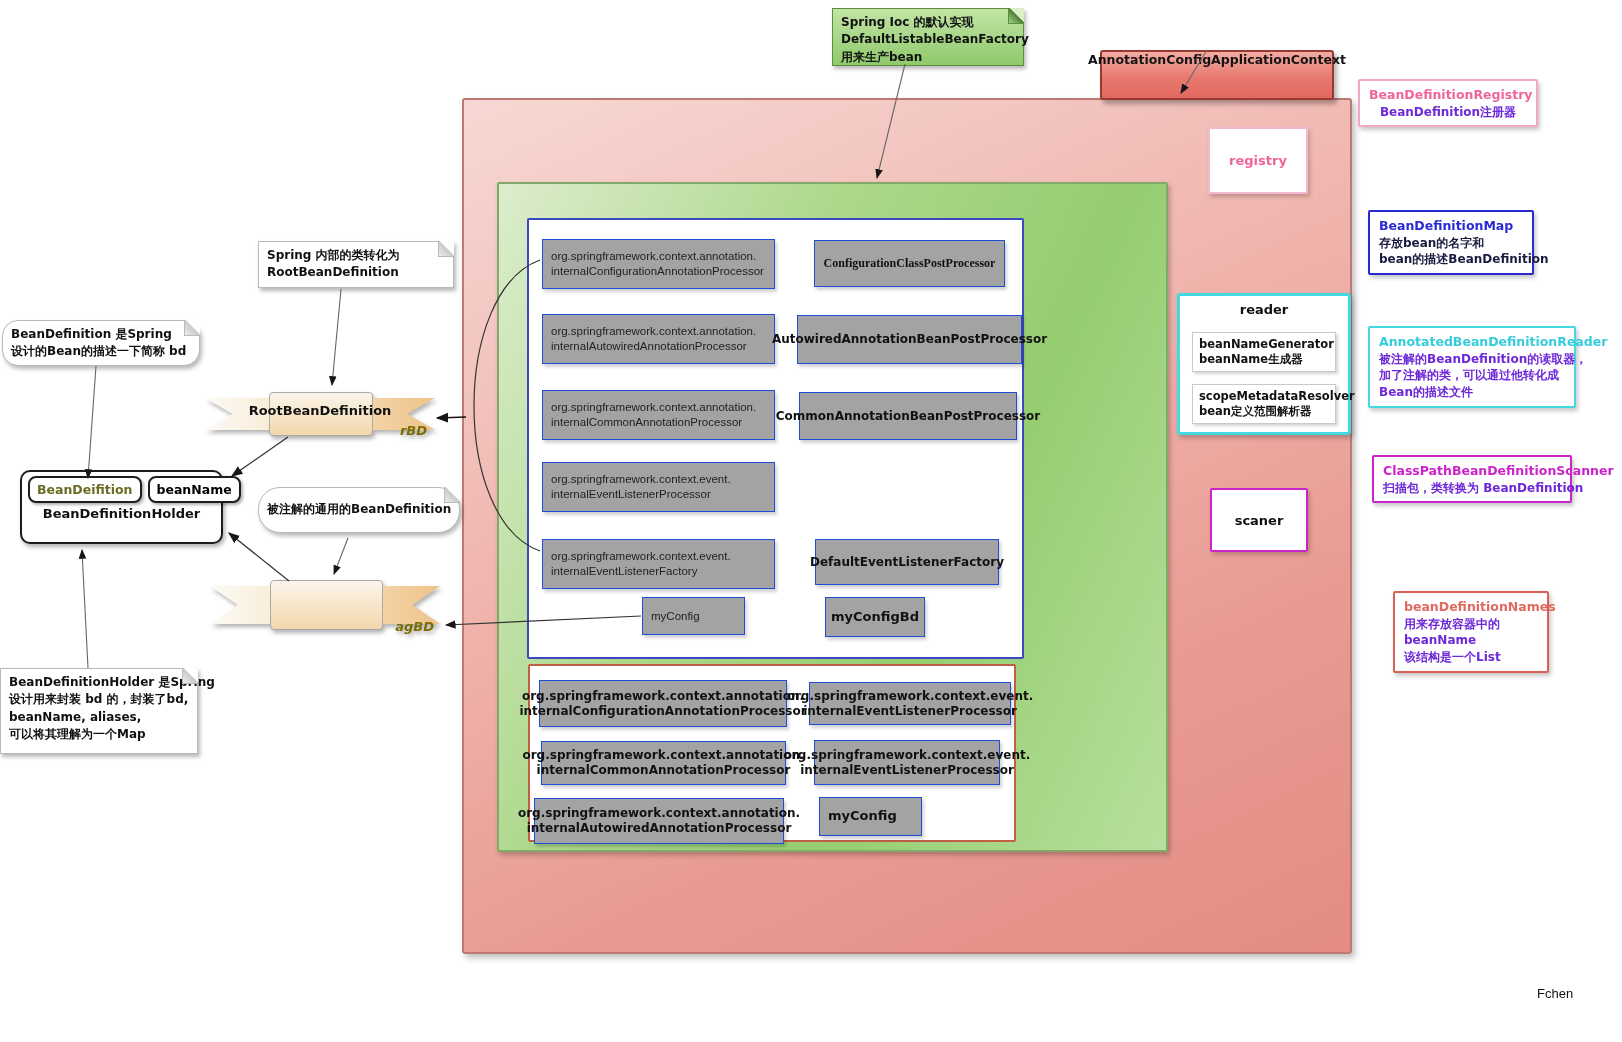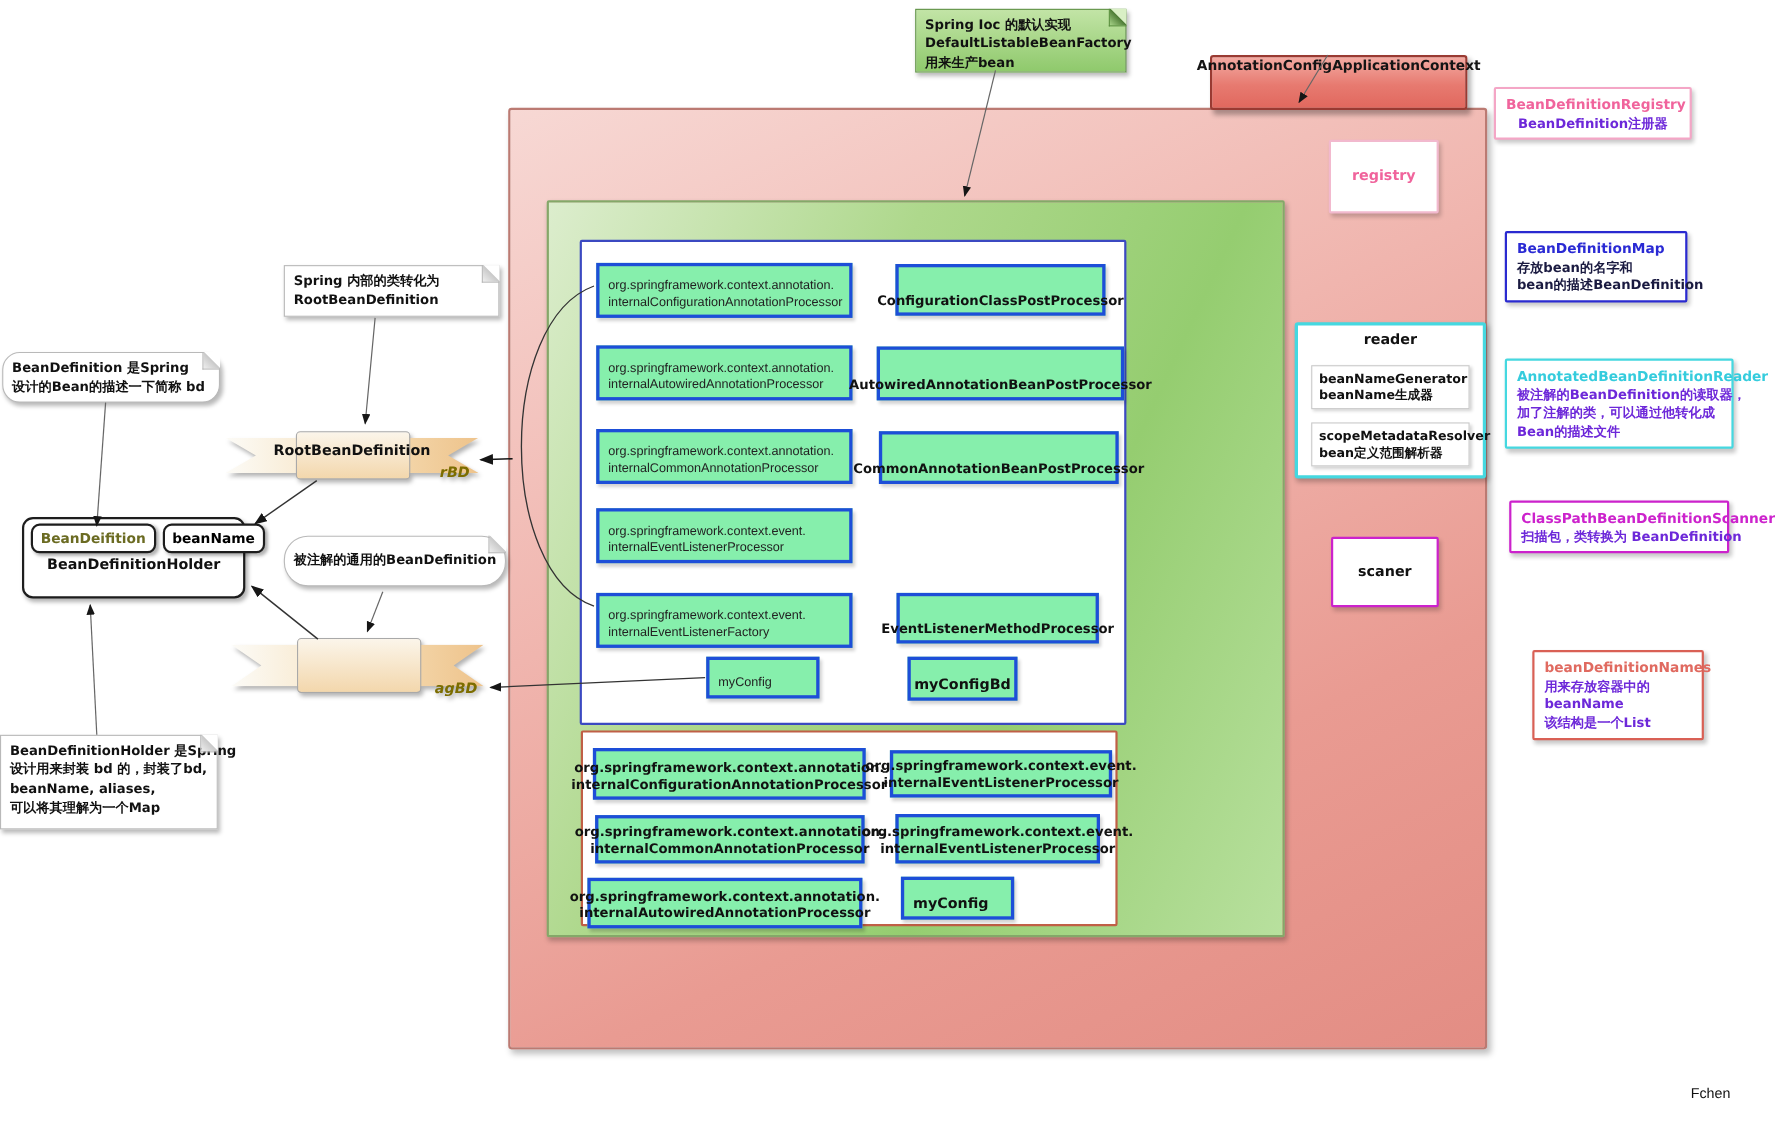--- a/index.html
+++ b/index.html
@@ -1,22 +1,22 @@
 <!DOCTYPE html>
 <html><head>
 <meta charset="utf-8">
 <style>
   html,body{margin:0;padding:0;background:#fff;}
   #canvas{position:relative;width:1622px;height:1042px;background:#ffffff;overflow:hidden;
           font-family:"DejaVu Sans","Liberation Sans",sans-serif;}
 
   
-  .wbox{position:absolute;background:#86efac;border:3px solid #1d4ed8;
+  .wbox{position:absolute;background:#a3a3a3;border:1px solid #1d4ed8;
         box-shadow:2px 3px 3px rgba(0,0,0,0.18);
-        display:flex;flex-direction:column;justify-content:flex-end;box-sizing:border-box;padding:3px 8px;}
+        display:flex;flex-direction:column;justify-content:center;box-sizing:border-box;padding:3px 8px;}
   .pkg{font-family:"Liberation Sans",sans-serif;font-size:11.5px;color:#222;line-height:1.3;text-align:left;}
   .implbox{align-items:center;}
   .impl{font-weight:bold;font-size:12px;color:#111;text-align:center;line-height:1.25;}
   .centered{align-items:center;text-align:center;}
 
   
   .pink-rect{position:absolute;left:462px;top:98px;width:886px;height:852px;
              background:linear-gradient(155deg,#f7d8d4 0%,#f0b5ae 40%,#e99b92 70%,#e38d84 100%);
              border:2px solid #bb7a72;border-radius:3px;box-shadow:3px 4px 6px rgba(0,0,0,0.25);}
   .green-rect{position:absolute;left:497px;top:182px;width:667px;height:666px;
@@ -132,21 +132,21 @@
 
   <div class="scaner-box">
     <span>scaner</span>
   </div>
 
   <div class="blue-box">
     <div class="wbox" style="left:13px;top:19px;width:233px;height:50px;">
       <div class="pkg">org.springframework.context.annotation.</div>
       <div class="pkg">internalConfigurationAnnotationProcessor</div>
     </div>
-    <div class="wbox implbox" style="left:285px;top:20px;width:191px;height:47px;">
+    <div class="wbox implbox" style="left:285px;top:20px;width:191px;height:47px;font-family:Liberation Serif, serif;">
       <div class="impl">ConfigurationClassPostProcessor</div>
     </div>
 
     <div class="wbox" style="left:13px;top:94px;width:233px;height:50px;">
       <div class="pkg">org.springframework.context.annotation.</div>
       <div class="pkg">internalAutowiredAnnotationProcessor</div>
     </div>
     <div class="wbox implbox" style="left:268px;top:95px;width:225px;height:49px;">
       <div class="impl">AutowiredAnnotationBeanPostProcessor</div>
     </div>
@@ -162,21 +162,21 @@
     <div class="wbox" style="left:13px;top:242px;width:233px;height:50px;">
       <div class="pkg">org.springframework.context.event.</div>
       <div class="pkg">internalEventListenerProcessor</div>
     </div>
 
     <div class="wbox" style="left:13px;top:319px;width:233px;height:50px;">
       <div class="pkg">org.springframework.context.event.</div>
       <div class="pkg">internalEventListenerFactory</div>
     </div>
     <div class="wbox implbox" style="left:286px;top:319px;width:184px;height:46px;">
-      <div class="impl">EventListenerMethodProcessor</div>
+      <div class="impl">DefaultEventListenerFactory</div>
     </div>
 
     <div class="wbox" style="left:113px;top:377px;width:103px;height:38px;">
       <div class="pkg">myConfig</div>
     </div>
     <div class="wbox implbox" style="left:296px;top:377px;width:100px;height:40px;">
       <div class="impl" style="font-size:13px;">myConfigBd</div>
     </div>
   </div>
 

